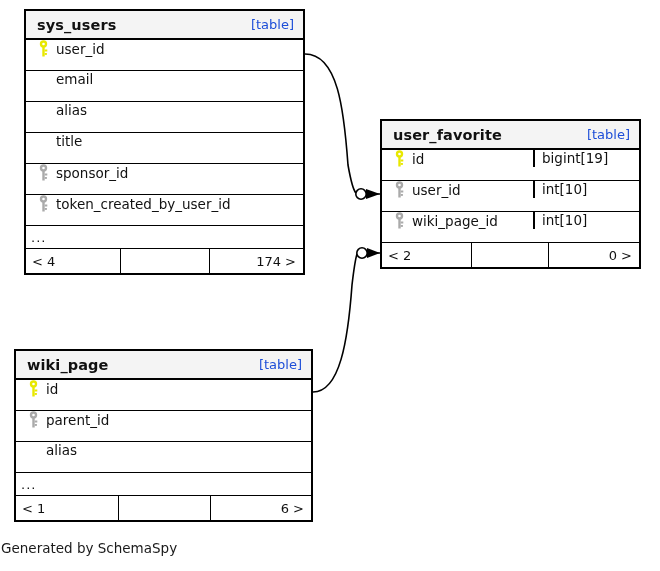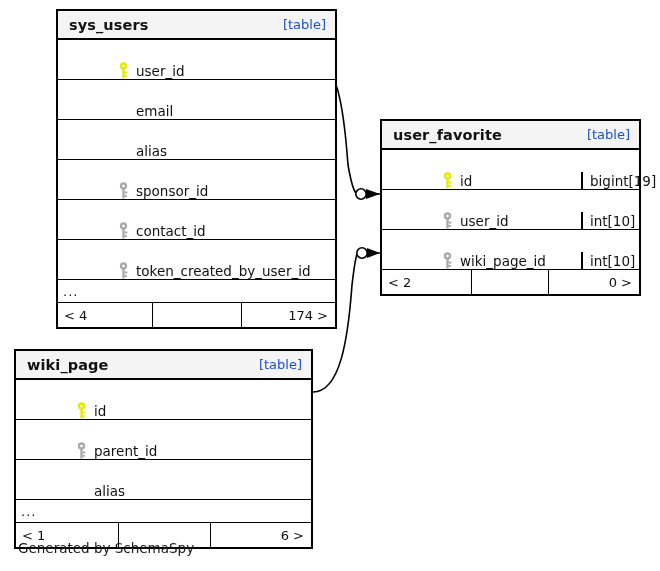--- a/index.html
+++ b/index.html
@@ -57,25 +57,24 @@
     font-size: 14.5px;
     letter-spacing: 0.1px;
   }
   .tbl-tag {
     font-size: 13px;
     color: #1d4ed8;
   }
 
   .col-row {
     display: flex;
-    align-items: flex-end;
-    height: 40px;
+    align-items: flex-start;
+    height: 31px;
     border-bottom: 1.5px solid #000000;
     box-sizing: border-box;
-    padding-left: 48px;
   }
   .col-name-cell {
     display: flex;
     align-items: center;
     flex: 1 1 auto;
     min-width: 0;
     padding-left: 8px;
     box-sizing: border-box;
   }
   .has-type .col-name-cell {
@@ -134,21 +133,21 @@
     justify-content: center;
     border-right: 1.5px solid #000000;
   }
   .foot-right {
     justify-content: flex-end;
     padding-right: 7px;
   }
 
   
   #tbl-sys_users {
-    left: 24px;  top: 9px;   width: 281px; margin-left: 32px;
+    left: 24px;  top: 9px;   width: 281px;
   }
   #tbl-sys_users .foot-left  { width: 95px; }
   #tbl-sys_users .foot-mid   { width: 89px; }
   #tbl-sys_users .foot-right { width: 93px; }
 
   #tbl-user_favorite {
     left: 380px; top: 119px; width: 261px;
   }
   #tbl-user_favorite .col-name-cell { width: 153px; flex: 0 0 153px; }
   #tbl-user_favorite .col-type-cell { width: 104px; flex: 0 0 104px; }
@@ -159,21 +158,21 @@
   #tbl-wiki_page {
     left: 14px;  top: 349px; width: 299px;
   }
   #tbl-wiki_page .foot-left  { width: 103px; }
   #tbl-wiki_page .foot-mid   { width: 92px; }
   #tbl-wiki_page .foot-right { width: 100px; }
 
   
   #caption {
     position: absolute;
-    left: 18px;
+    left: 1px;
     top: 540px;
     font-size: 13.5px;
     color: #1a1a1a;
     z-index: 3;
   }
 </style>
 </head>
 <body>
 
 <div id="canvas">
@@ -224,50 +223,42 @@
     </div>
 
     <div class="col-row">
       <div class="col-name-cell">
         <span class="keyslot"></span>
         <span class="col-label">alias</span>
       </div>
     </div>
 
 
+    <div class="col-row">
+      <div class="col-name-cell">
+        <span class="keyslot"></span>
+        <span class="col-label">title</span>
+      </div>
+    </div>
 
     <div class="col-row">
       <div class="col-name-cell">
         <span class="keyslot">
           <svg width="11" height="17" viewBox="0 0 11 17">
               <circle cx="5.5" cy="4" r="3.7" fill="#aaaaaa"></circle>
               <circle cx="5.5" cy="4" r="1.3" fill="#ffffff"></circle>
               <rect x="4.3" y="6.5" width="2.4" height="10" fill="#aaaaaa"></rect>
               <rect x="6.7" y="9.5" width="2.6" height="2" fill="#aaaaaa"></rect>
               <rect x="6.7" y="13" width="2.2" height="1.9" fill="#aaaaaa"></rect>
             </svg>
         </span>
         <span class="col-label">sponsor_id</span>
       </div>
     </div>
 
-    <div class="col-row">
-      <div class="col-name-cell">
-        <span class="keyslot">
-          <svg width="11" height="17" viewBox="0 0 11 17">
-              <circle cx="5.5" cy="4" r="3.7" fill="#aaaaaa"></circle>
-              <circle cx="5.5" cy="4" r="1.3" fill="#ffffff"></circle>
-              <rect x="4.3" y="6.5" width="2.4" height="10" fill="#aaaaaa"></rect>
-              <rect x="6.7" y="9.5" width="2.6" height="2" fill="#aaaaaa"></rect>
-              <rect x="6.7" y="13" width="2.2" height="1.9" fill="#aaaaaa"></rect>
-            </svg>
-        </span>
-        <span class="col-label">contact_id</span>
-      </div>
-    </div>
 
     <div class="col-row">
       <div class="col-name-cell">
         <span class="keyslot">
           <svg width="11" height="17" viewBox="0 0 11 17">
               <circle cx="5.5" cy="4" r="3.7" fill="#aaaaaa"></circle>
               <circle cx="5.5" cy="4" r="1.3" fill="#ffffff"></circle>
               <rect x="4.3" y="6.5" width="2.4" height="10" fill="#aaaaaa"></rect>
               <rect x="6.7" y="9.5" width="2.6" height="2" fill="#aaaaaa"></rect>
               <rect x="6.7" y="13" width="2.2" height="1.9" fill="#aaaaaa"></rect>

